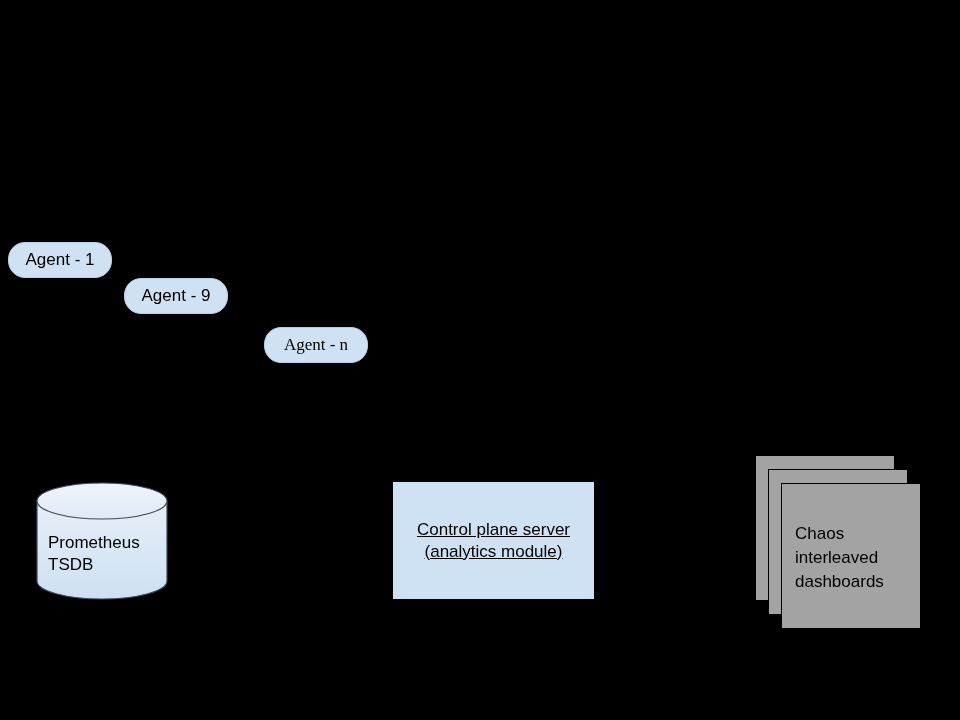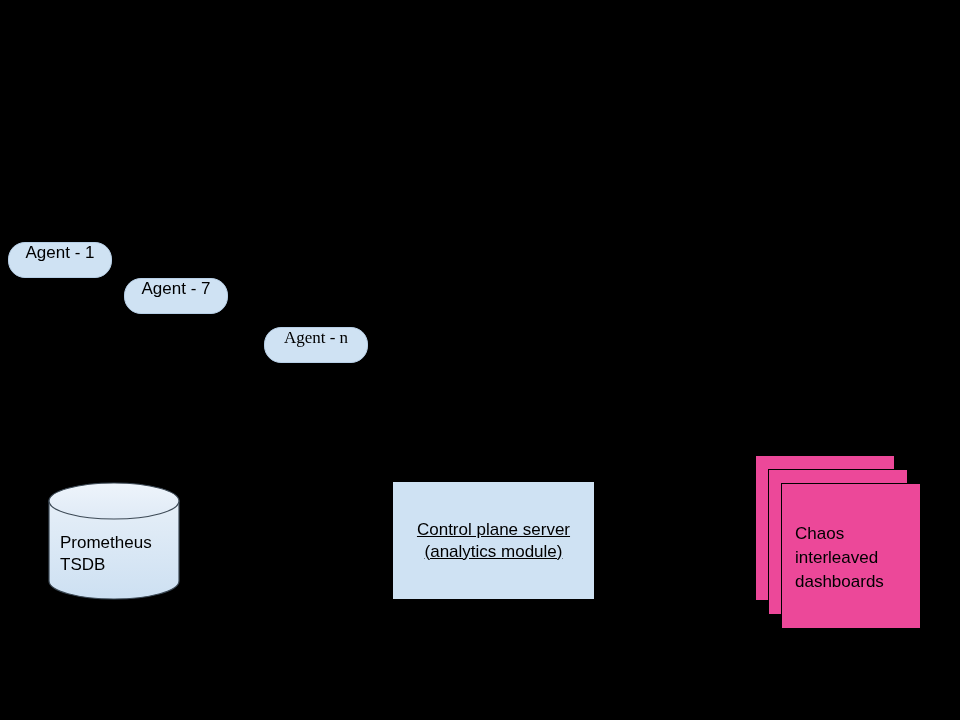--- a/index.html
+++ b/index.html
@@ -27,38 +27,39 @@
   }
 
   
   .agent-node {
     position: absolute;
     box-sizing: border-box;
     background: #cfe2f3;
     border: 1px solid #b7cfe6;
     border-radius: 17px;
     display: flex;
+    align-items: center;
     justify-content: center;
     color: #000000;
     font-size: 17px;
     line-height: 20px;
     white-space: nowrap;
   }
   .agent-node .node-label {
     display: block;
   }
 
   #agent-1 { left: 8px;   top: 242px; width: 104px; height: 36px; }
   #agent-2 { left: 124px; top: 278px; width: 104px; height: 36px; }
   #agent-n { left: 264px; top: 327px; width: 104px; height: 36px; font-family: Liberation Serif, serif; }
 
   
   #tsdb-cylinder {
     position: absolute;
-    left: 48px;
+    left: 36px;
     top: 482px;
     width: 132px;
     height: 118px;
   }
   #tsdb-cylinder svg {
     position: absolute;
     left: 0;
     top: 0;
     display: block;
   }
@@ -98,21 +99,21 @@
   #dashboard-stack {
     position: absolute;
     left: 755px;
     top: 455px;
     width: 166px;
     height: 174px;
   }
   .dash-layer {
     position: absolute;
     box-sizing: border-box;
-    background: #ec4899;
+    background: #a3a3a3;
     border: 1px solid #000000;
     width: 140px;
     height: 146px;
   }
   #dash-back   { left: 0px;  top: 0px;  }
   #dash-middle { left: 13px; top: 14px; }
   #dash-front  { left: 26px; top: 28px; }
   #dash-front .dash-label {
     position: absolute;
     left: 13px;
@@ -138,21 +139,21 @@
 </head>
 <body>
 
 <div id="canvas">
 
   <div class="agent-node" id="agent-1">
     <span class="node-label">Agent - 1</span>
   </div>
 
   <div class="agent-node" id="agent-2">
-    <span class="node-label">Agent - 7</span>
+    <span class="node-label">Agent - 9</span>
   </div>
 
   <div class="agent-node" id="agent-n">
     <span class="node-label">Agent - n</span>
   </div>
 
   <div id="tsdb-cylinder">
     <svg width="132" height="118" viewBox="0 0 132 118">
       <defs>
         <linearGradient id="cylBody" x1="0" y1="0" x2="0" y2="1">

